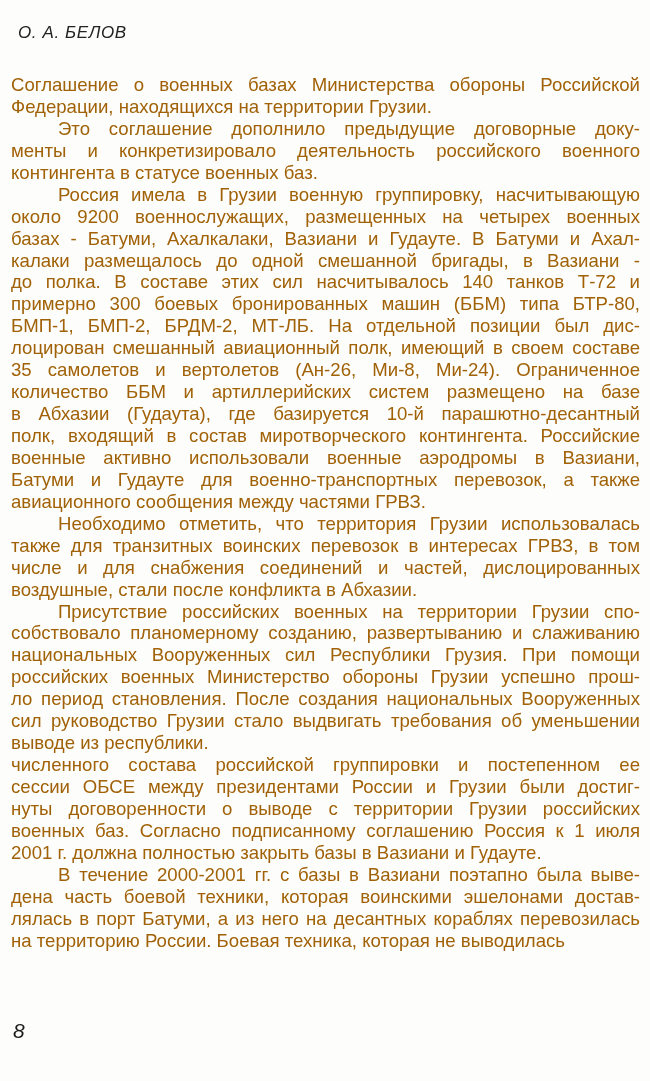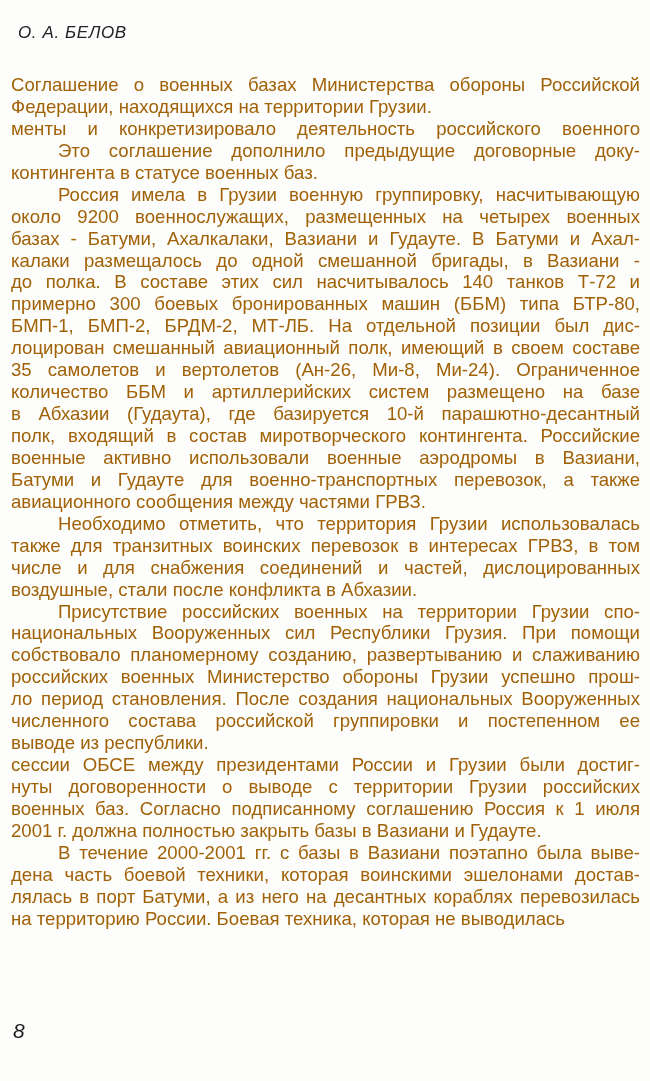--- a/index.html
+++ b/index.html
@@ -58,22 +58,22 @@
 
 <div class="page">
   <div class="running-header">О. А. БЕЛОВ</div>
 
   <div class="page-body" id="page-body">
       <div class="para">
         <div class="line">Соглашение о военных базах Министерства обороны Российской</div>
         <div class="line last">Федерации, находящихся на территории Грузии.</div>
       </div>
       <div class="para">
+        <div class="line indent">Это соглашение дополнило предыдущие договорные доку-</div>
         <div class="line">менты и конкретизировало деятельность российского военного</div>
-        <div class="line indent">Это соглашение дополнило предыдущие договорные доку-</div>
         <div class="line last">контингента в статусе военных баз.</div>
       </div>
       <div class="para">
         <div class="line indent">Россия имела в Грузии военную группировку, насчитывающую</div>
         <div class="line">около 9200 военнослужащих, размещенных на четырех военных</div>
         <div class="line">базах - Батуми, Ахалкалаки, Вазиани и Гудауте. В Батуми и Ахал-</div>
         <div class="line">калаки размещалось до одной смешанной бригады, в Вазиани -</div>
         <div class="line">до полка. В составе этих сил насчитывалось 140 танков Т-72 и</div>
         <div class="line">примерно 300 боевых бронированных машин (ББМ) типа БТР-80,</div>
         <div class="line">БМП-1, БМП-2, БРДМ-2, МТ-ЛБ. На отдельной позиции был дис-</div>
@@ -87,26 +87,27 @@
         <div class="line last">авиационного сообщения между частями ГРВЗ.</div>
       </div>
       <div class="para">
         <div class="line indent">Необходимо отметить, что территория Грузии использовалась</div>
         <div class="line">также для транзитных воинских перевозок в интересах ГРВЗ, в том</div>
         <div class="line">числе и для снабжения соединений и частей, дислоцированных</div>
         <div class="line last">воздушные, стали после конфликта в Абхазии.</div>
       </div>
       <div class="para">
         <div class="line indent">Присутствие российских военных на территории Грузии спо-</div>
+        <div class="line">собствовало планомерному созданию, развертыванию и слаживанию</div>
         <div class="line">национальных Вооруженных сил Республики Грузия. При помощи</div>
-        <div class="line">собствовало планомерному созданию, развертыванию и слаживанию</div>
         <div class="line">российских военных Министерство обороны Грузии успешно прош-</div>
         <div class="line">ло период становления. После создания национальных Вооруженных</div>
+        <div class="line">сил руководство Грузии стало выдвигать требования об уменьшении</div>
+        <div class="line last">выводе из республики.</div>
         <div class="line">численного состава российской группировки и постепенном ее</div>
-        <div class="line last">выводе из республики.</div>
       </div>
       <div class="para">
         <div class="line">сессии ОБСЕ между президентами России и Грузии были достиг-</div>
         <div class="line">нуты договоренности о выводе с территории Грузии российских</div>
         <div class="line">военных баз. Согласно подписанному соглашению Россия к 1 июля</div>
         <div class="line last">2001 г. должна полностью закрыть базы в Вазиани и Гудауте.</div>
       </div>
       <div class="para">
         <div class="line indent">В течение 2000-2001 гг. с базы в Вазиани поэтапно была выве-</div>
         <div class="line">дена часть боевой техники, которая воинскими эшелонами достав-</div>

